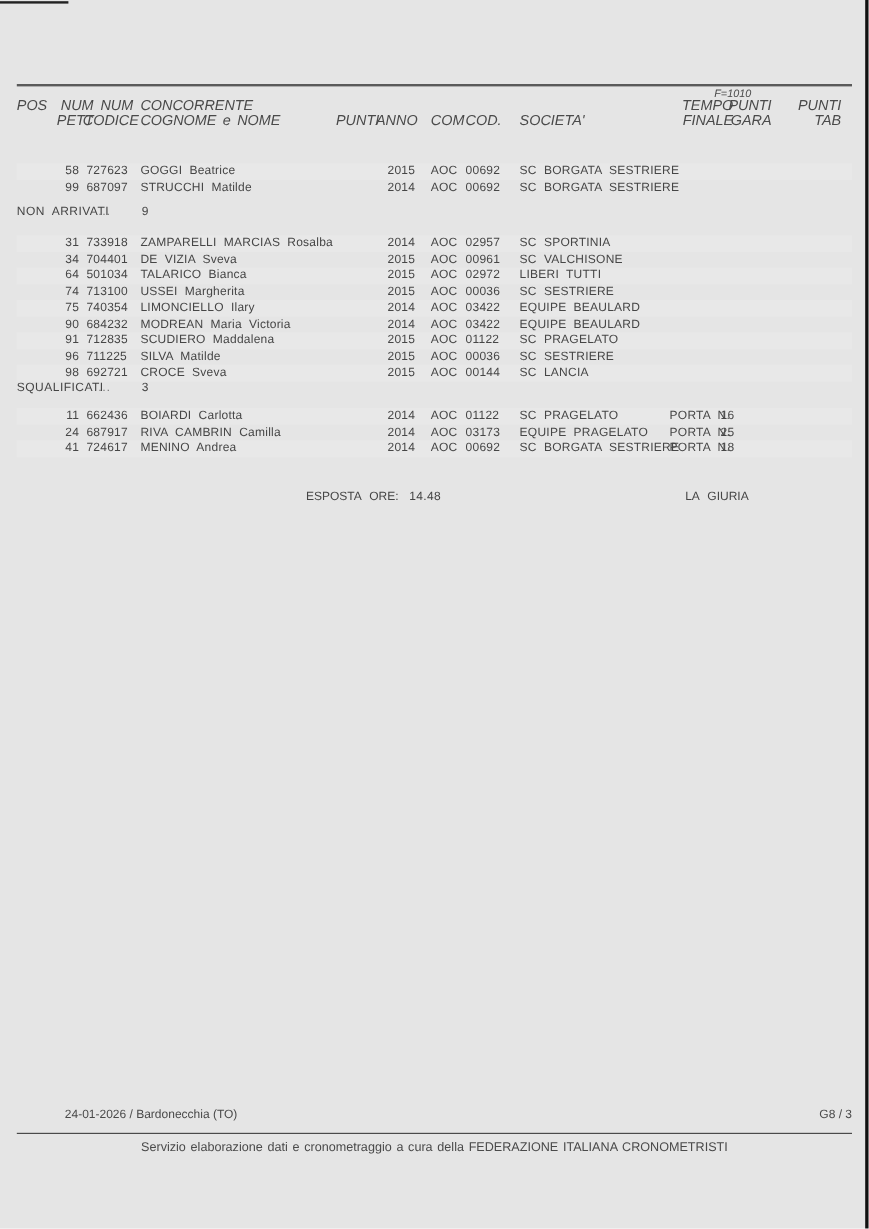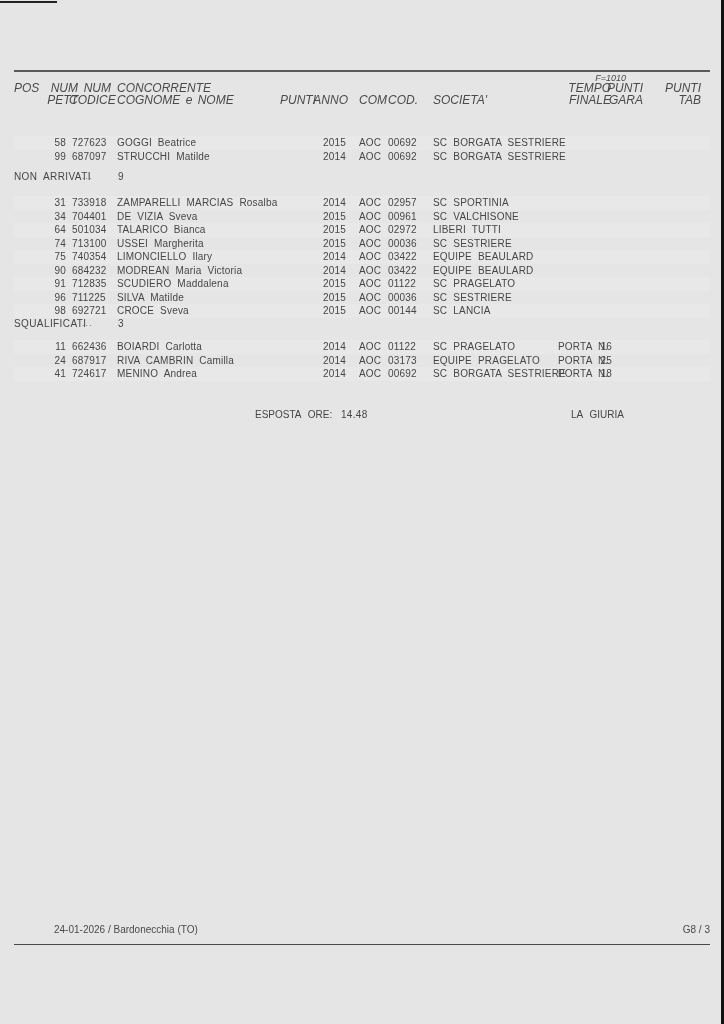--- a/index.html
+++ b/index.html
@@ -311,14 +311,15 @@
 
   <div class="esposta">
     <span class="lab">ESPOSTA ORE:</span>
     <span class="time">14.48</span>
     <span class="jury">LA GIURIA</span>
   </div>
 
   <div class="footer-left">24-01-2026 / Bardonecchia (TO)</div>
   <div class="footer-right">G8 / 3</div>
   <div class="rule footer-rule"></div>
+  <div class="footer-service">Servizio elaborazione dati e cronometraggio a cura della FEDERAZIONE ITALIANA CRONOMETRISTI</div>
 
 </div>
 
 </body></html>

